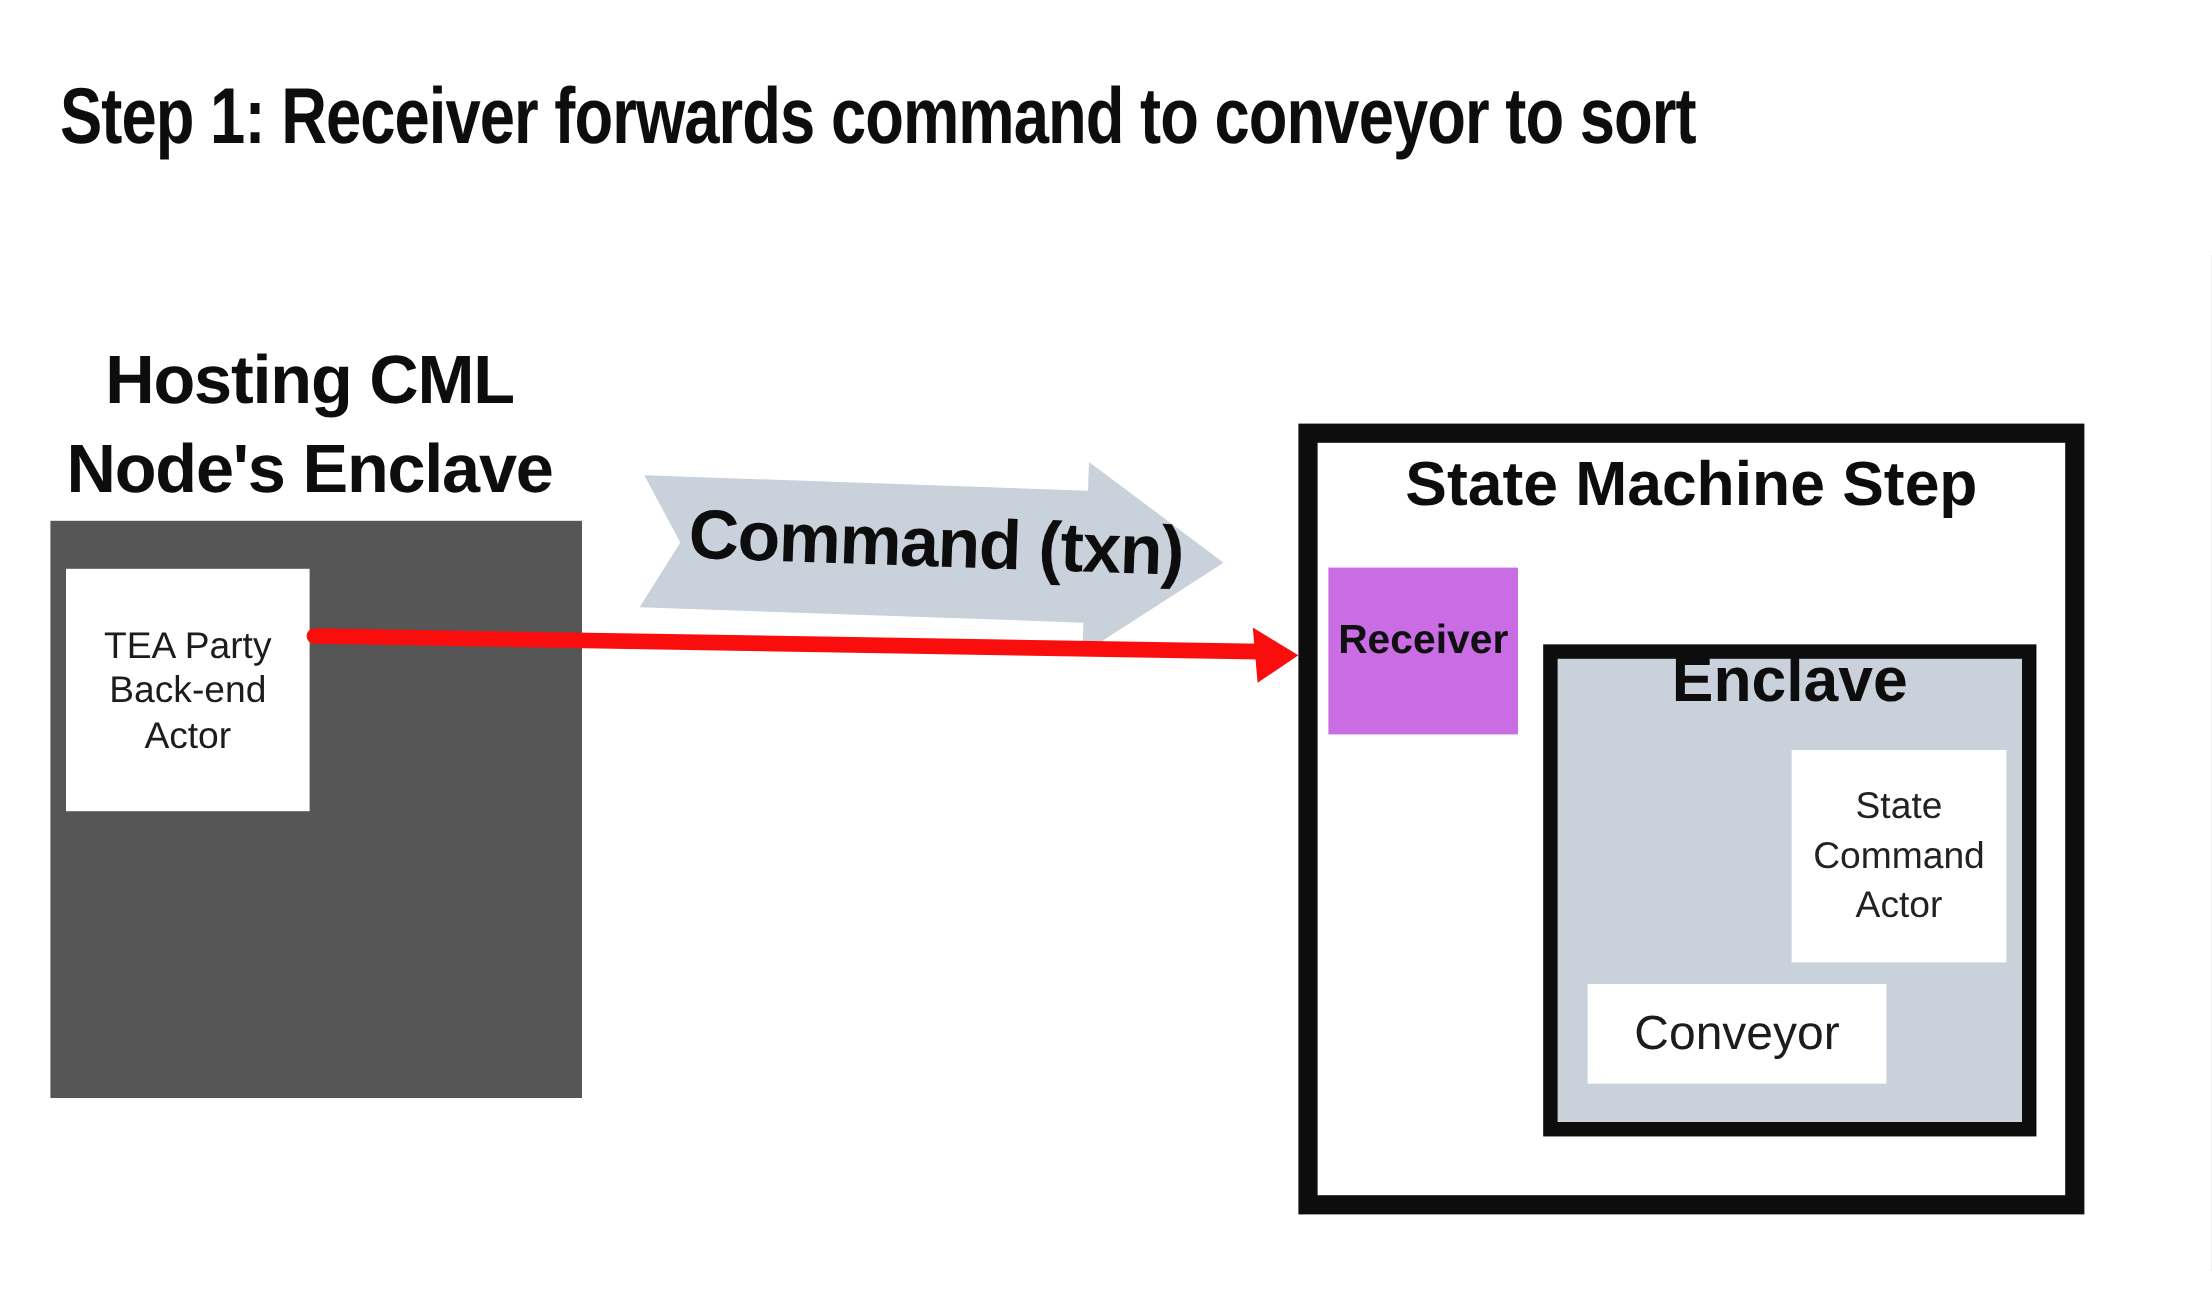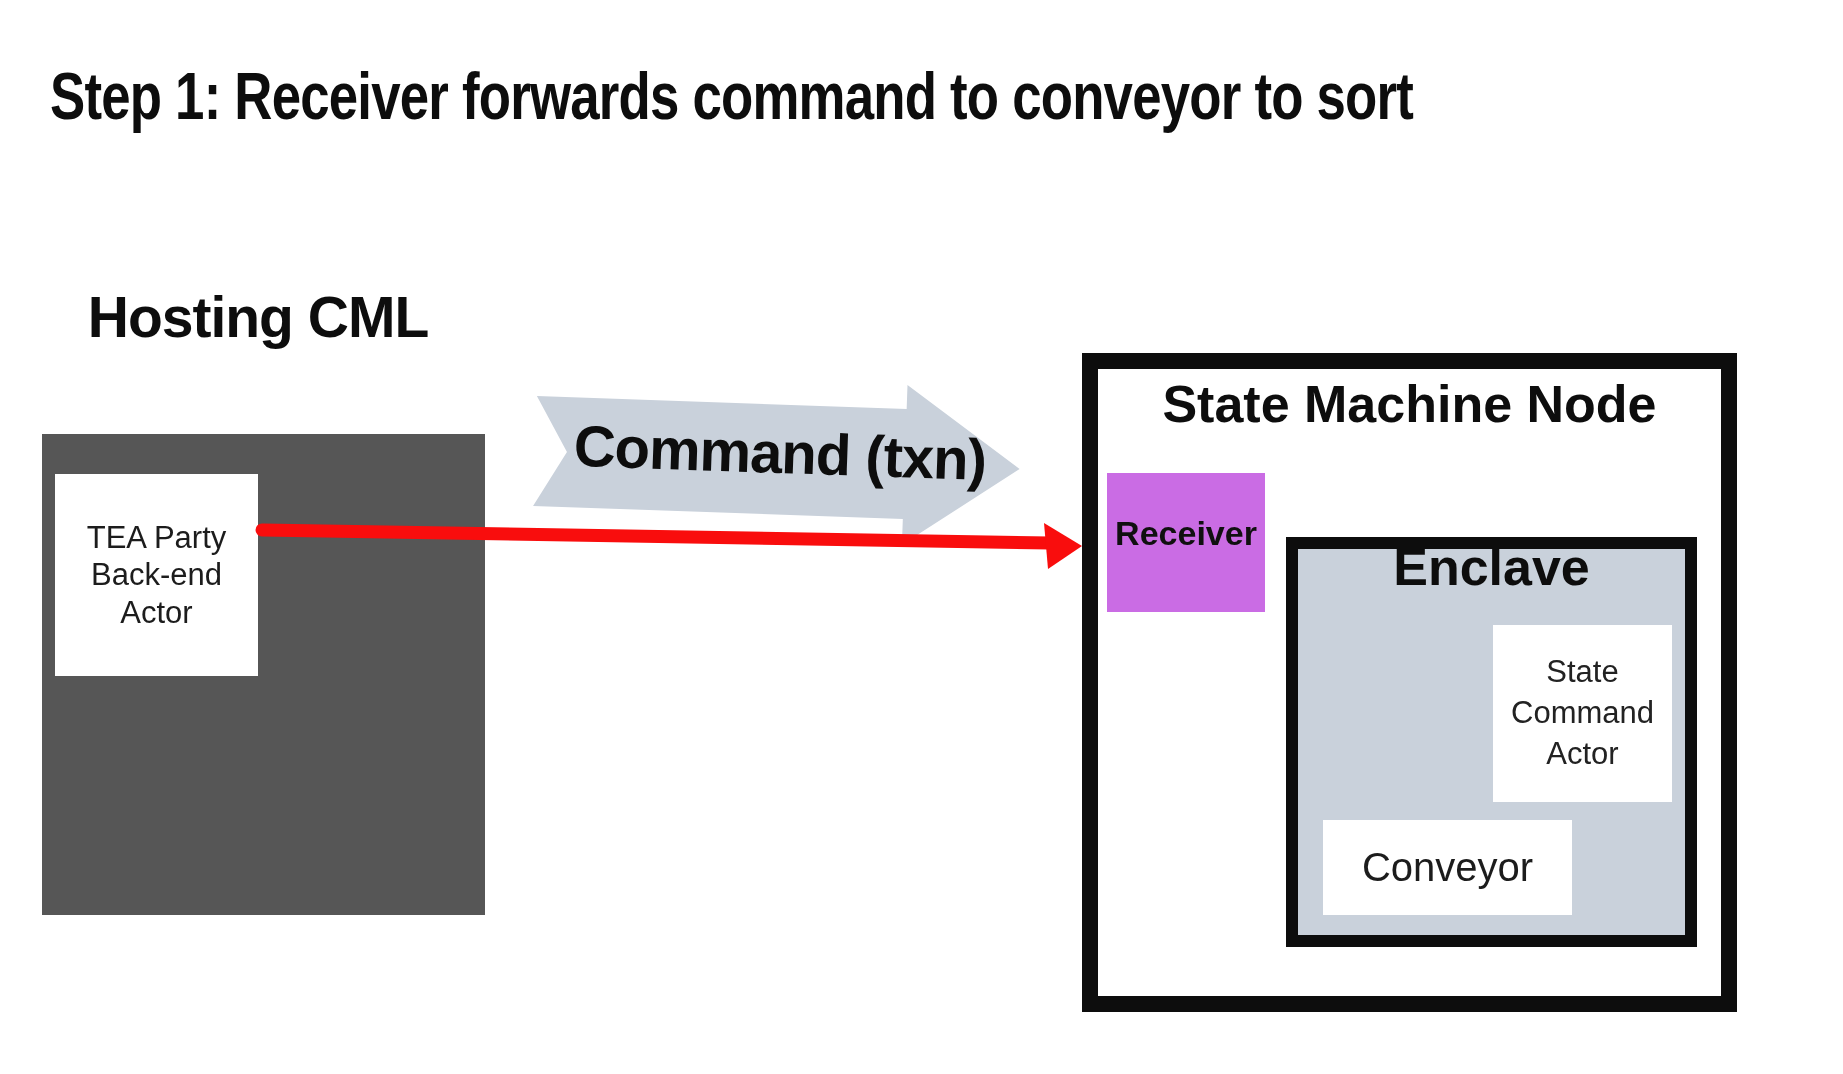--- a/index.html
+++ b/index.html
@@ -76,51 +76,52 @@
     font-size:52px;font-weight:bold;line-height:1;
     color:var(--ink,#0d0d0d);
   }
   .sm-actor-box{
     left:1493px;top:625px;width:179px;height:177px;
     background:var(--white,#fff);
     display:flex;flex-direction:column;align-items:center;justify-content:center;
     font-size:31px;line-height:1.32;color:#222;text-align:center;
   }
   .conveyor-box{
-    left:1323px;top:820px;width:249px;height:95px;
+    left:1323px;top:820px;width:249px;height:83px;
     background:var(--white,#fff);
     display:flex;align-items:center;justify-content:center;
     font-size:40px;color:#1c1c1c;
   }
   svg.overlay{
     position:absolute;left:0;top:0;width:1843px;height:1074px;
     pointer-events:none;
   }
 </style>
 </head>
 <body>
 
 <div class="canvas">
 
   <div class="abs main-title">Step 1: Receiver forwards command to conveyor to sort</div>
 
   <div class="abs host-heading">
     <span style="display:block;">Hosting CML</span>
+    <span style="display:block;">Node's Enclave</span>
   </div>
 
   <div class="abs host-panel"></div>
 
   <div class="abs tea-box">
     <span>TEA Party</span>
     <span>Back-end</span>
     <span>Actor</span>
   </div>
 
   <div class="abs smn-box"></div>
-  <div class="abs smn-title">State Machine Node</div>
+  <div class="abs smn-title">State Machine Step</div>
 
   <div class="abs receiver-box">
     <span>Receiver</span>
   </div>
 
   <div class="abs enclave-box"></div>
   <div class="abs enclave-title">Enclave</div>
 
   <div class="abs sm-actor-box">
     <span>State</span>

